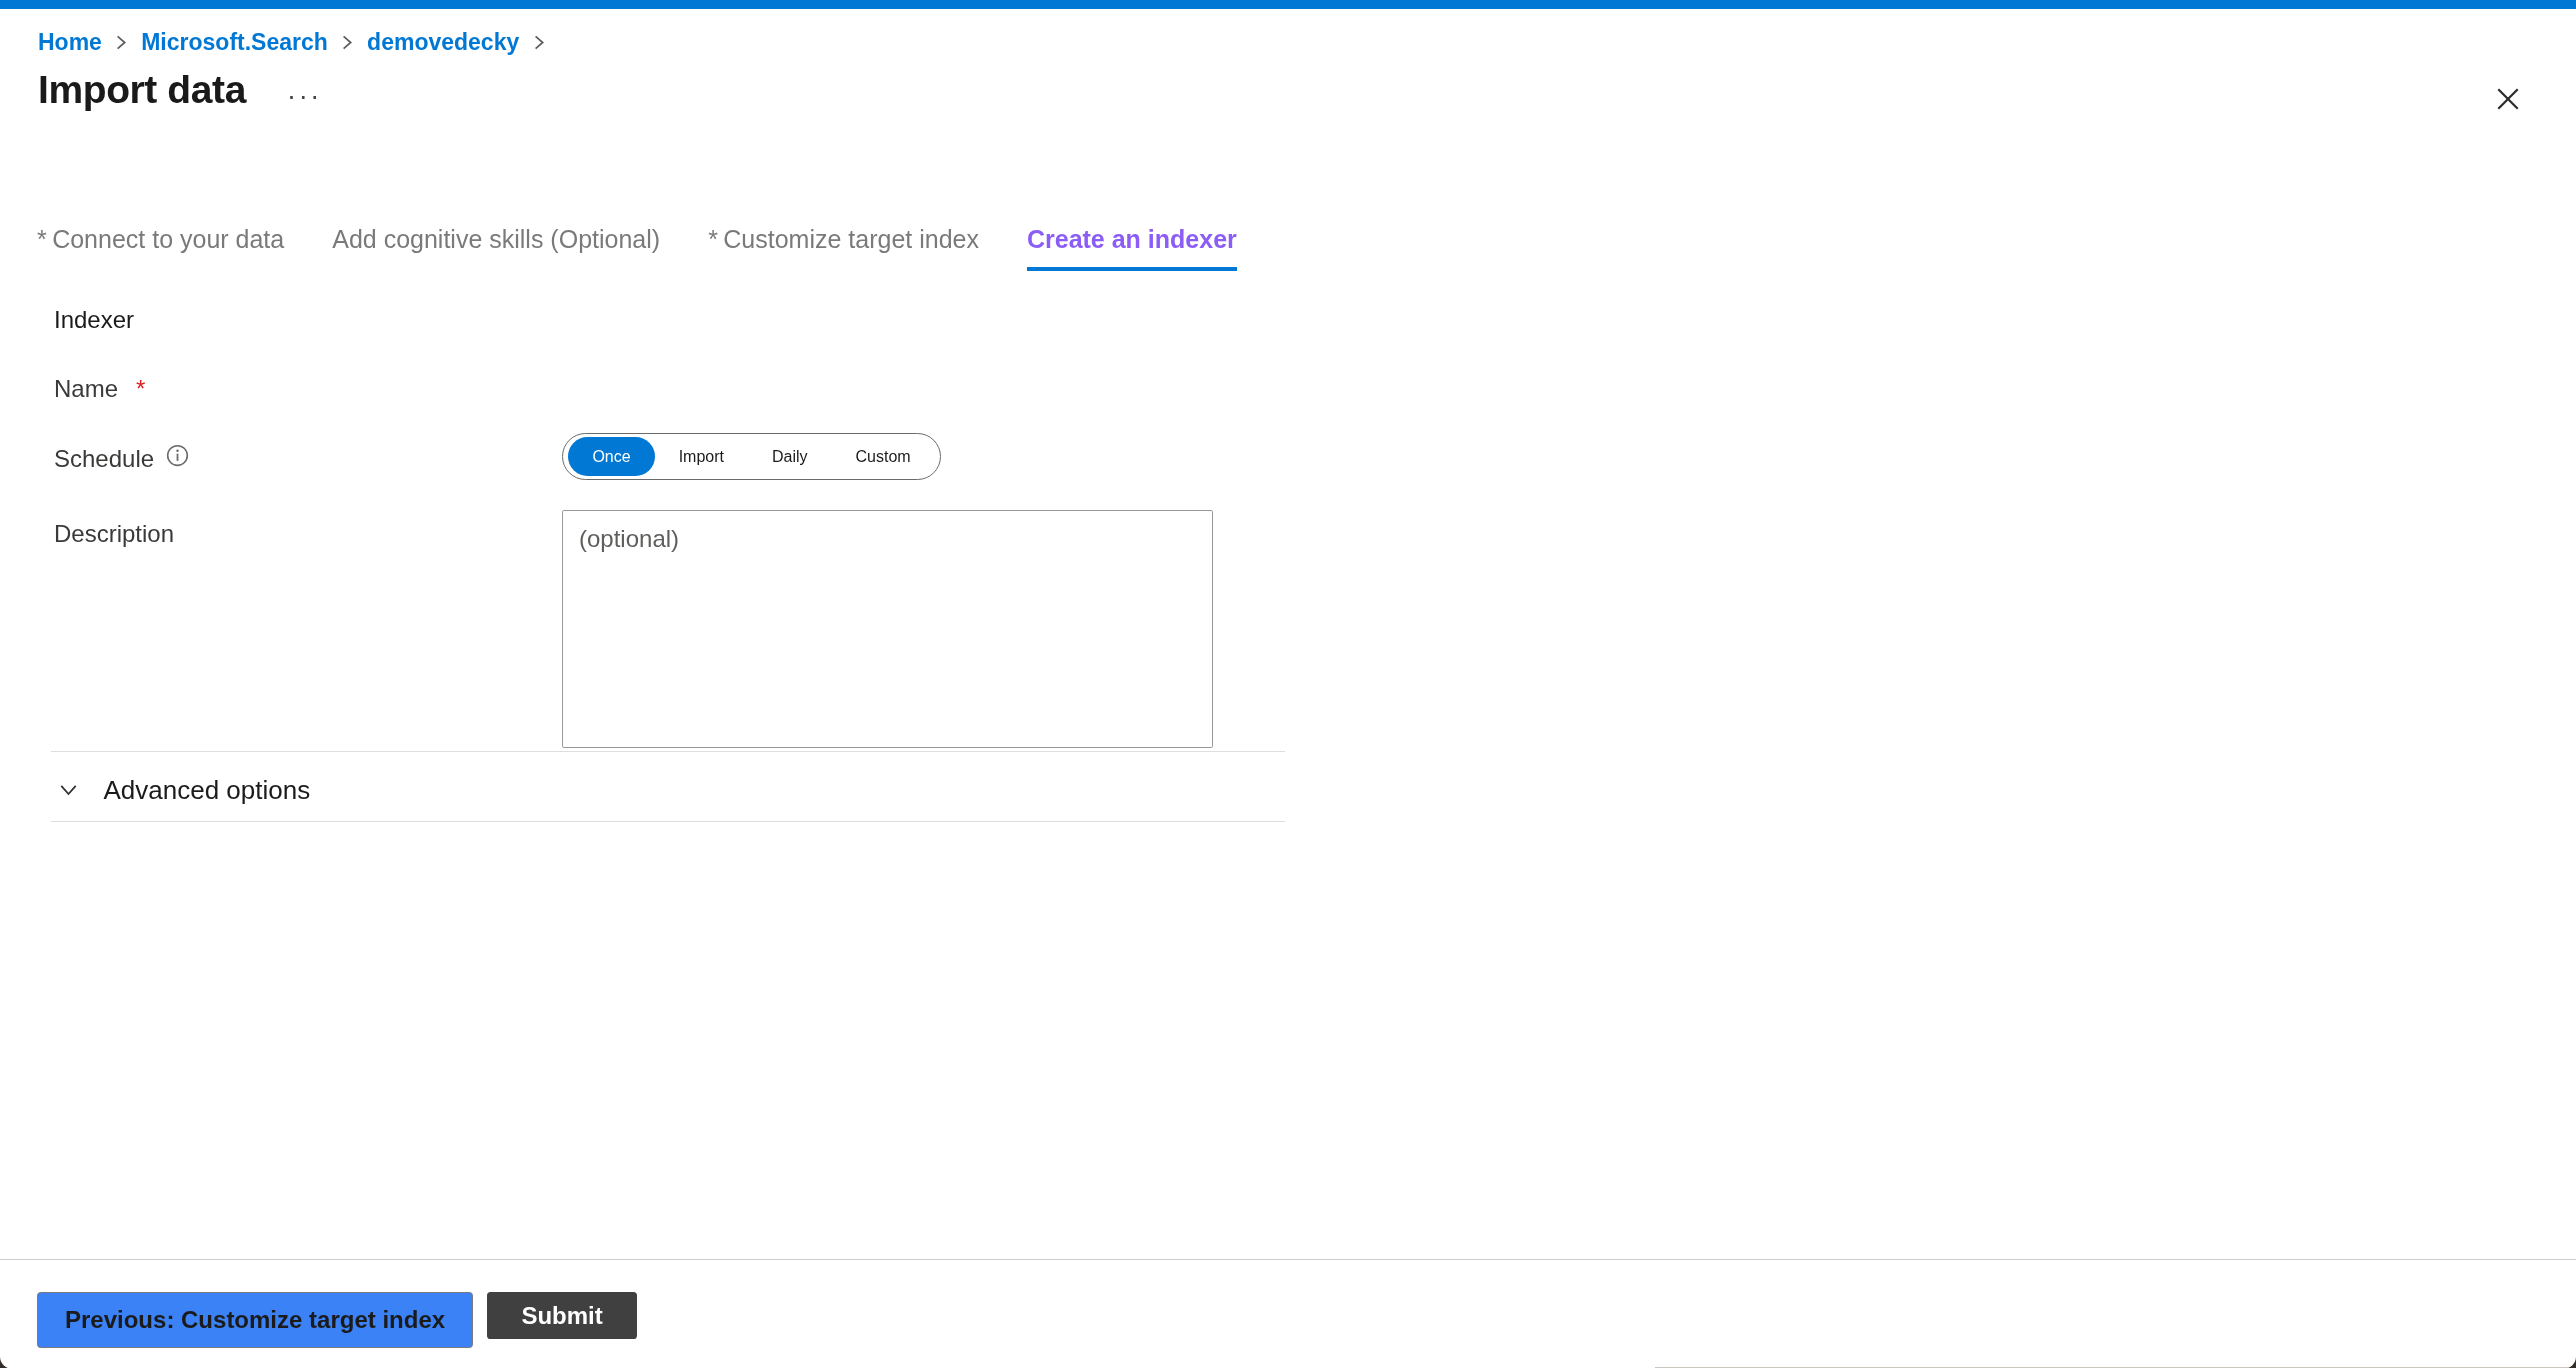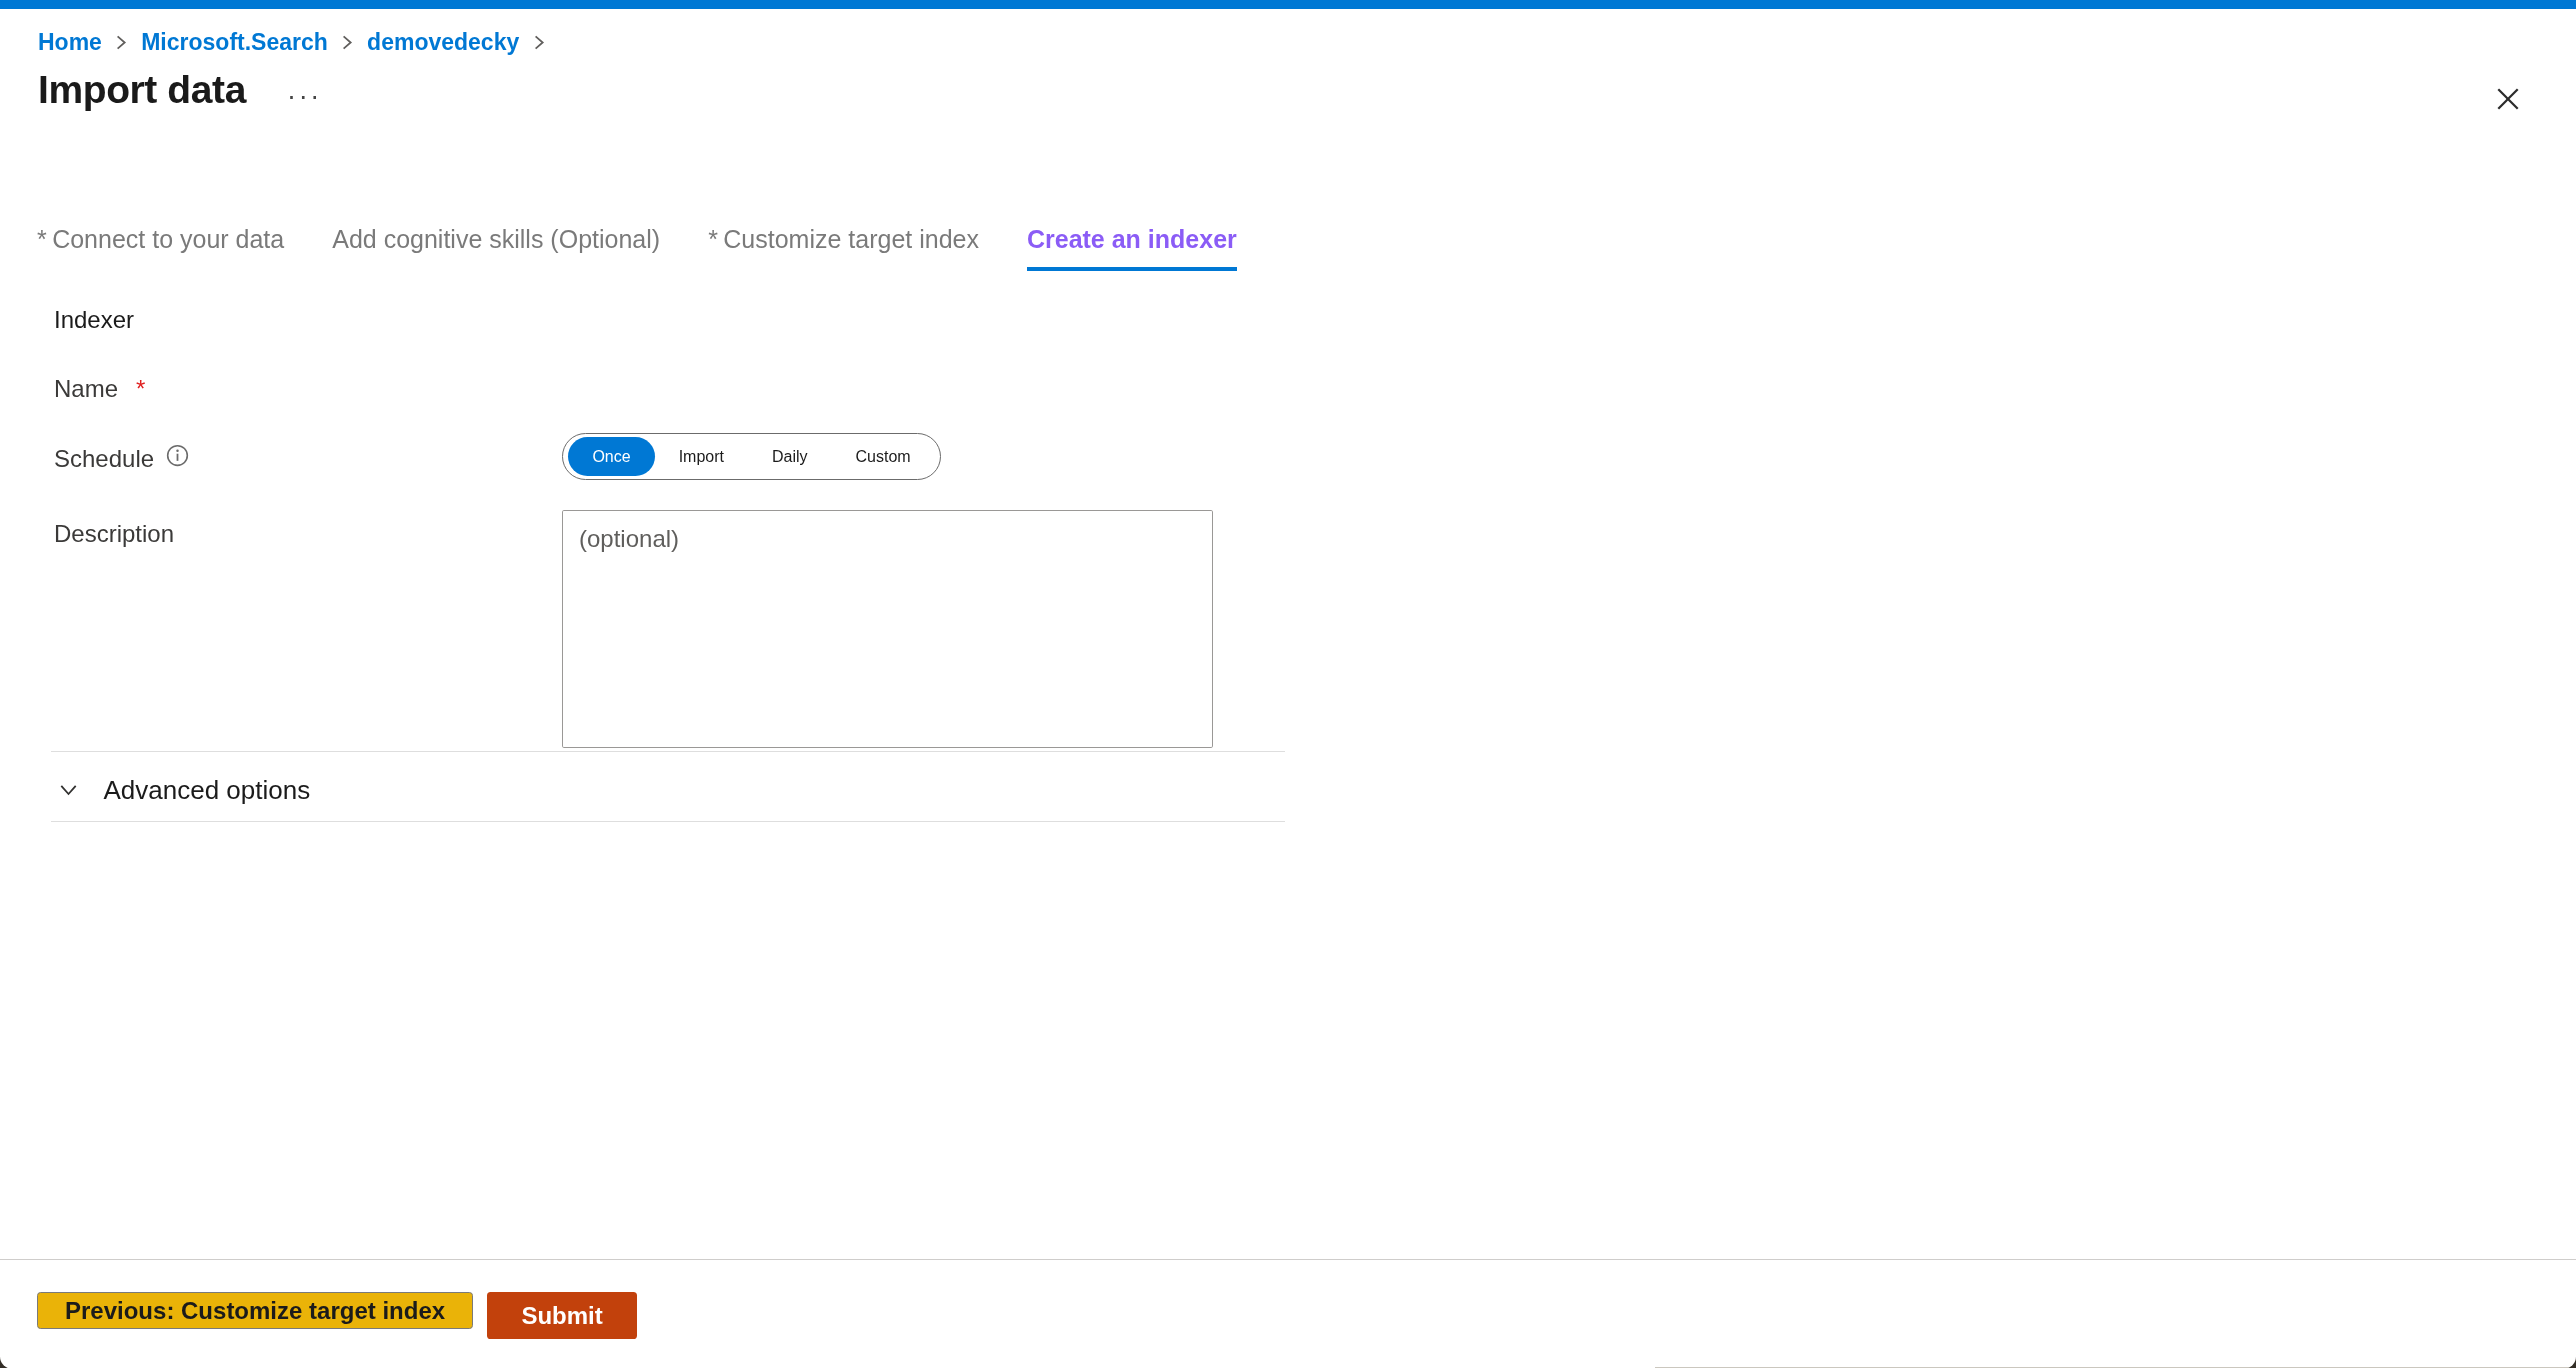--- a/index.html
+++ b/index.html
@@ -62,25 +62,25 @@
   .divider.d1 { top:751px; }
   .divider.d2 { top:821px; }
 
   .advanced { position:absolute; left:55px; top:775px; display:flex; align-items:center; gap:21.5px; cursor:pointer; background:none; border:none; font-family:inherit; }
   .advanced .adv-label { font-size:26px; color:#1b1b1b; }
 
   
   .footer-line { position:absolute; left:0; top:1259px; width:100%; height:0; border-top:1.8px solid #cfcdcb; }
   .footer { position:absolute; left:37px; top:1292px; display:flex; gap:14.3px; }
   .btn-secondary {
-    height:37px; padding:0 27px; background:#eab308; border:1.8px solid #7a7a7a; border-radius:3.6px;
+    height:56px; padding:0 27px; background:#3b82f6; border:1.8px solid #7a7a7a; border-radius:3.6px;
     font-size:24px; font-weight:700; color:#1b1b1b; font-family:inherit; cursor:pointer;
   }
   .btn-primary {
-    height:47px; padding:0 34px; background:#c2410c; border:none; border-radius:3.6px;
+    height:47px; padding:0 34px; background:#404040; border:none; border-radius:3.6px;
     font-size:24px; font-weight:700; color:#ffffff; font-family:inherit; cursor:pointer;
   }
   .window-edge { position:absolute; right:0; left:1655px; bottom:0; height:1.8px; background:#8c8270; opacity:.45; }
 </style>
 </head>
 <body>
 
 <div class="page">
   <div class="topbar"></div>
 

